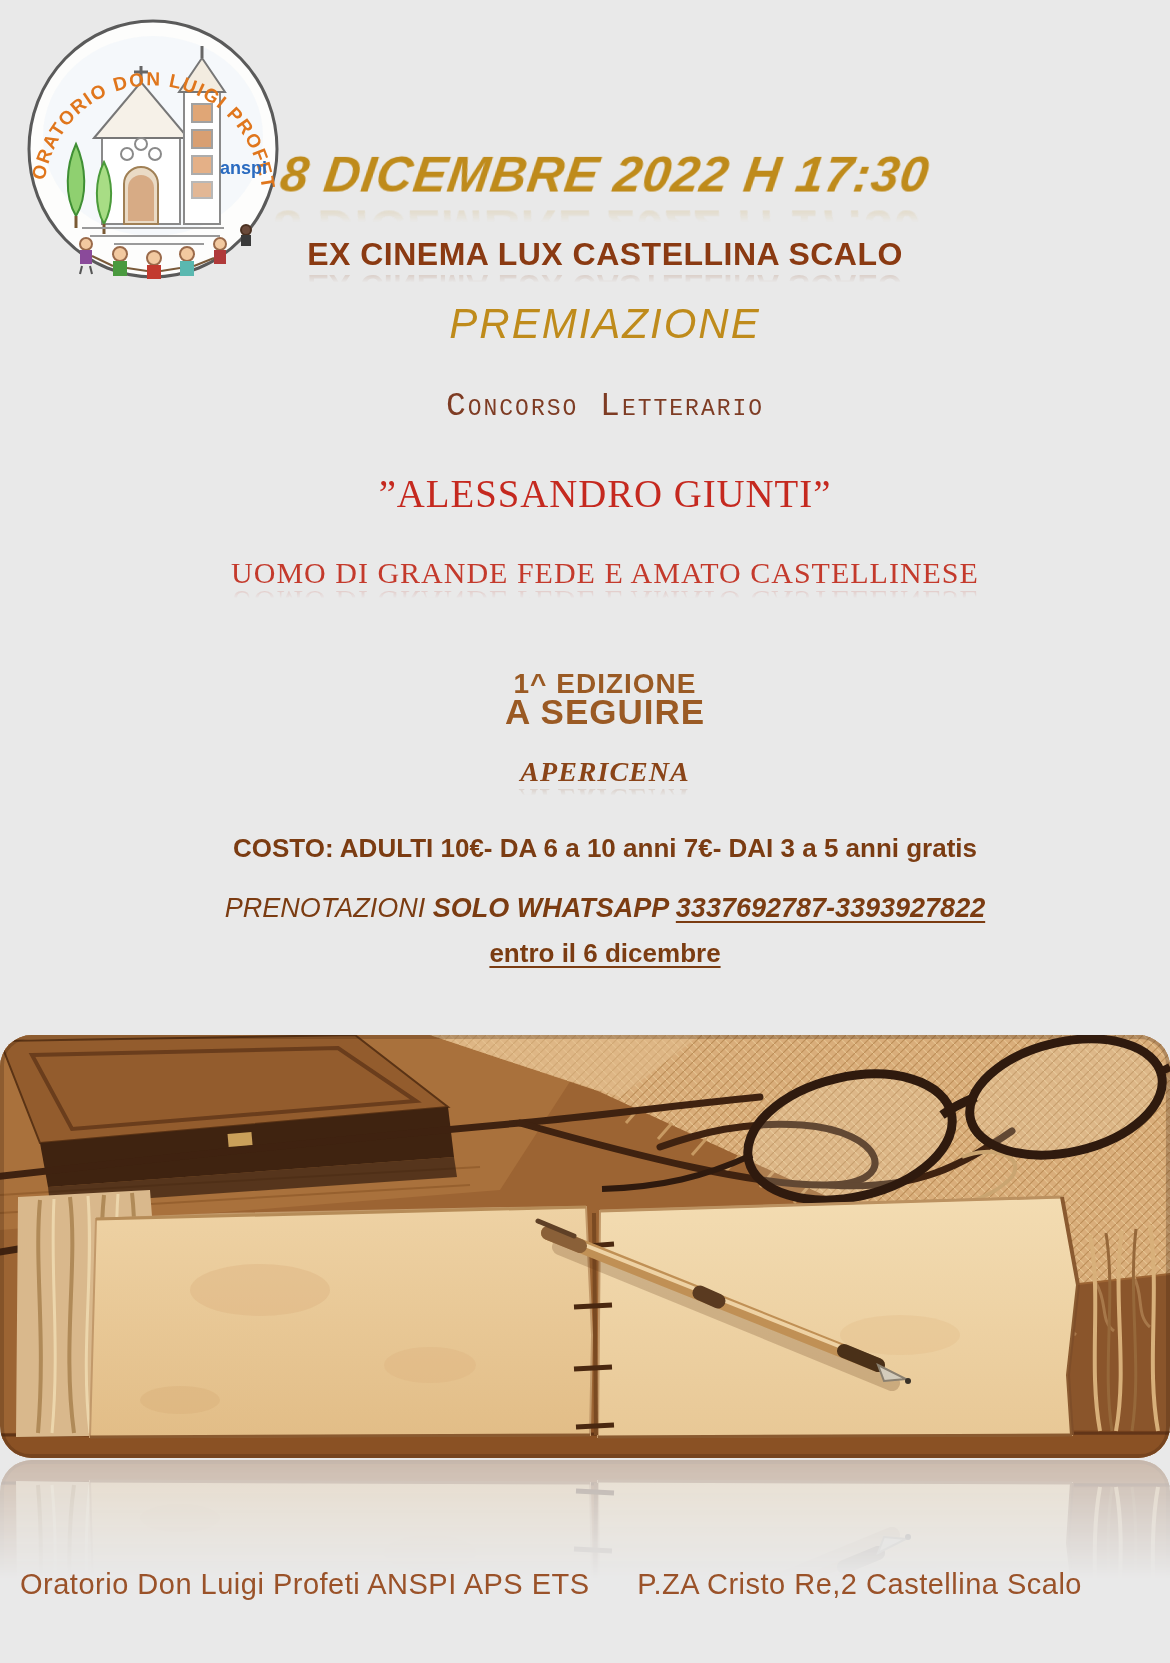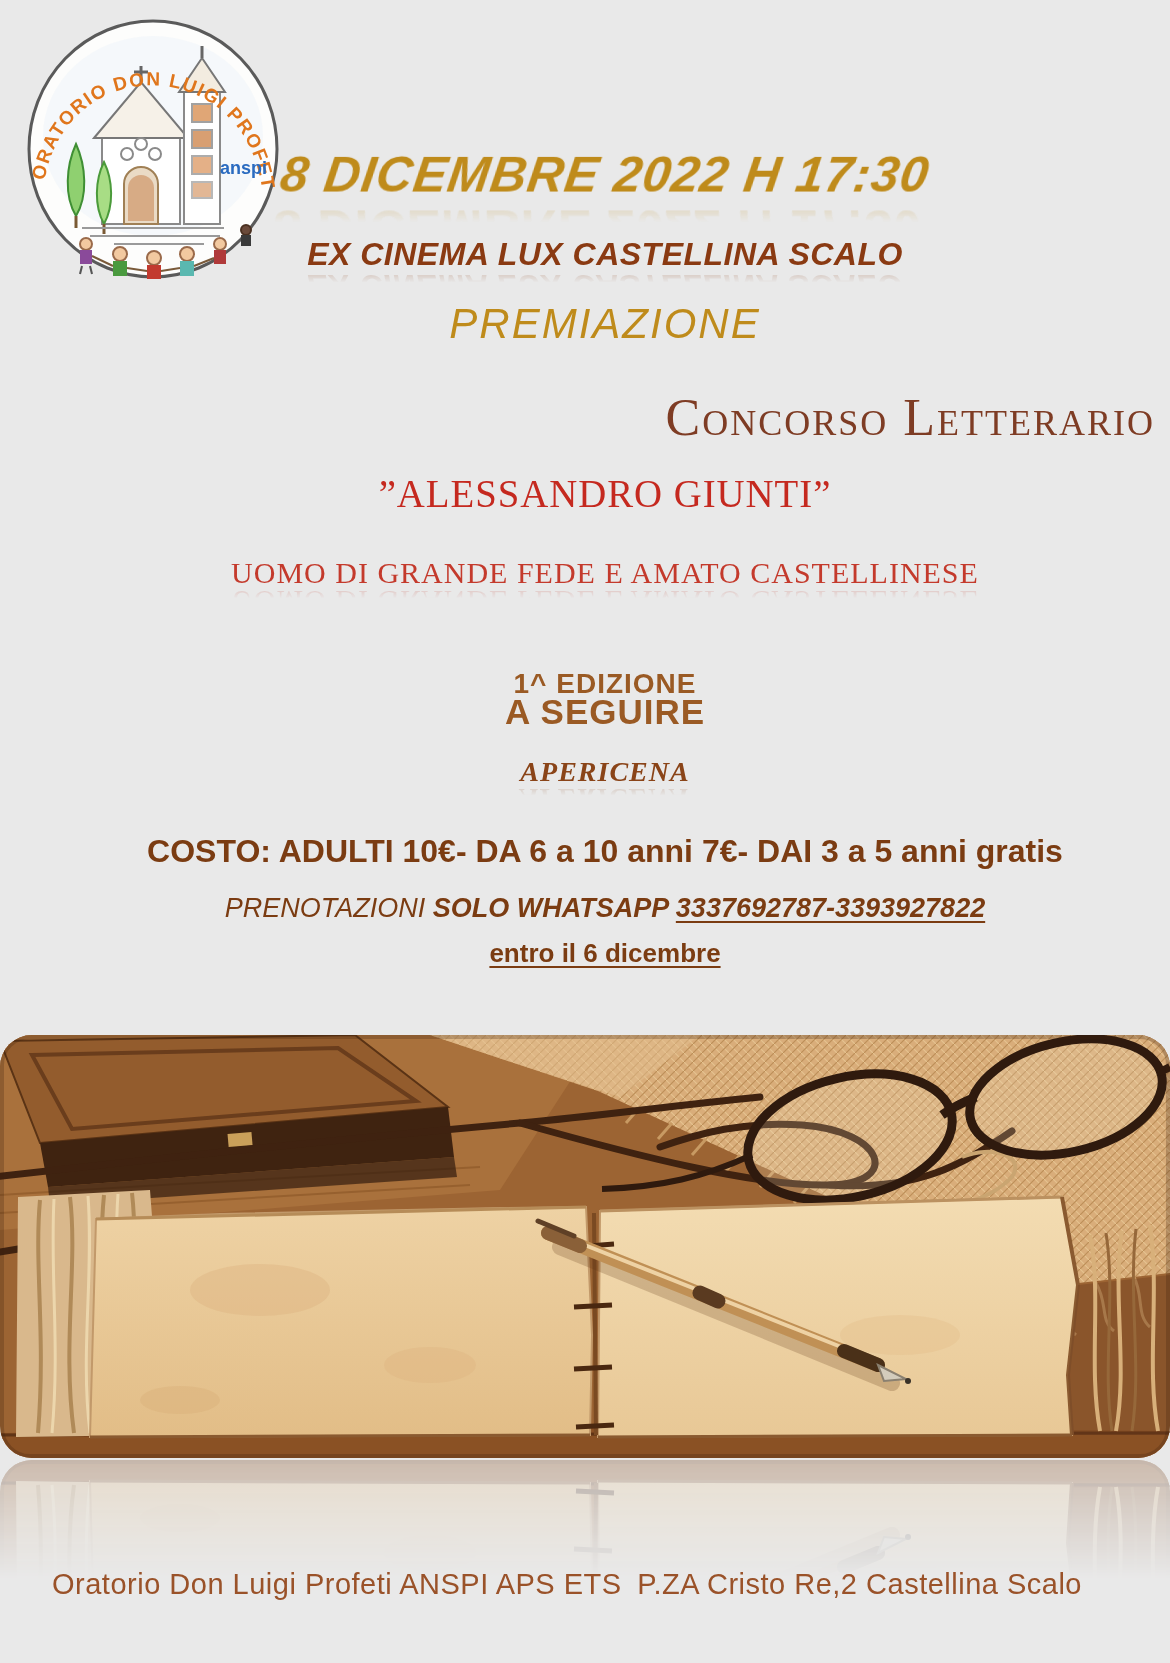--- a/index.html
+++ b/index.html
@@ -6,50 +6,50 @@
   .page{
     position:relative; width:1170px; height:1663px; overflow:hidden;
     background:var(--bg,#e9e9e9);
     font-family:"Liberation Sans",sans-serif;
   }
   
   .line{position:absolute; left:55px; width:1100px; text-align:center; white-space:nowrap;}
   .rfx{-webkit-box-reflect:below -6px linear-gradient(transparent 58%, rgba(0,0,0,0.30));}
   .t-datetime{top:146px; font-size:50px; font-style:italic; font-weight:600;
     color:var(--gold,#bf8b1b); transform:skewX(-8deg); letter-spacing:1px;}
-  .t-venue{top:236px; font-size:32px; font-style:italic; font-weight:bold;
+  .t-venue{top:236px; font-size:32px; font-weight:bold;
     color:var(--maroon,#8a3a12); letter-spacing:.5px;}
   .t-premiazione{top:300px; font-size:42px; font-style:italic;
     color:var(--gold,#bf8b1b); letter-spacing:2px;}
-  .t-concorso{top:388px; font-size:52px; font-family:Liberation Serif, serif;
-    font-variant:small-caps; letter-spacing:2px; color:var(--brownConcorso,#7e3c24);text-align:right;}
+  .t-concorso{top:388px; font-size:33px; font-family:Liberation Mono, monospace;
+    font-variant:small-caps; letter-spacing:2px; color:var(--brownConcorso,#7e3c24);}
   .t-name{top:470px; font-size:40px; font-family:"Liberation Serif",serif;
     color:var(--red,#c5291f); letter-spacing:1px; transform:scaleX(.97);}
   .t-subtitle{top:556px; font-size:30px; font-family:"Liberation Serif",serif;
     color:var(--redSub,#c43a2c); letter-spacing:1px;text-align:center;}
   .t-edition{top:628px; font-size:28px; font-weight:600; color:var(--brownMid,#9a5a24); letter-spacing:1px;margin-top:40px;}
   .t-follow{top:692px; font-size:35px; font-weight:600; color:var(--brownMid,#9a5a24); letter-spacing:1px;}
   .t-apericena{top:756px; font-size:28px; font-weight:bold; font-style:italic;
     color:var(--brownAperi,#8a4418); letter-spacing:1px;font-family:Liberation Serif, serif;}
-  .t-cost{top:833px; font-size:32px; font-weight:bold; color:var(--brownDark,#7b3c12);}
+  .t-cost{top:833px; font-size:26px; font-weight:bold; color:var(--brownDark,#7b3c12);}
   .t-booking{top:893px; font-size:27px; font-style:italic; color:var(--brownDark,#7b3c12);}
   .t-booking .b{font-weight:bold;}
   .u{text-decoration:underline; text-decoration-thickness:2px; text-underline-offset:4px;text-align:right;}
   .t-deadline{top:938px; font-size:26px; font-weight:bold; color:var(--brownDark,#7b3c12);}
   
   .logo{position:absolute; top:16px; left:24px; width:258px; height:266px;}
   
   .photo{position:absolute; top:1035px; left:0; width:1170px; height:423px;
     border-radius:32px; overflow:hidden;
     -webkit-box-reflect:below 2px linear-gradient(transparent 72%, rgba(0,0,0,0.30));}
   .photo svg{display:block; width:100%; height:100%;}
   
   .footer{position:absolute; top:1568px; left:20px; right:88px;
     display:flex; justify-content:space-between; align-items:baseline;
-    font-size:29px; color:var(--brownFooter,#9a5229); letter-spacing:.5px;margin-left:32px;}
+    font-size:29px; color:var(--brownFooter,#9a5229); letter-spacing:.5px;}
 </style>
 </head>
 <body>
 
 <div class="page">
 
   <div class="logo">
     <svg viewBox="0 0 258 266" width="258" height="266">
       <ellipse cx="129" cy="133" rx="124" ry="128" fill="#fdfdfc" stroke="#5a5a5a" stroke-width="3"></ellipse>
       <ellipse cx="129" cy="120" rx="110" ry="100" fill="#eef4fa" opacity=".55"></ellipse>

